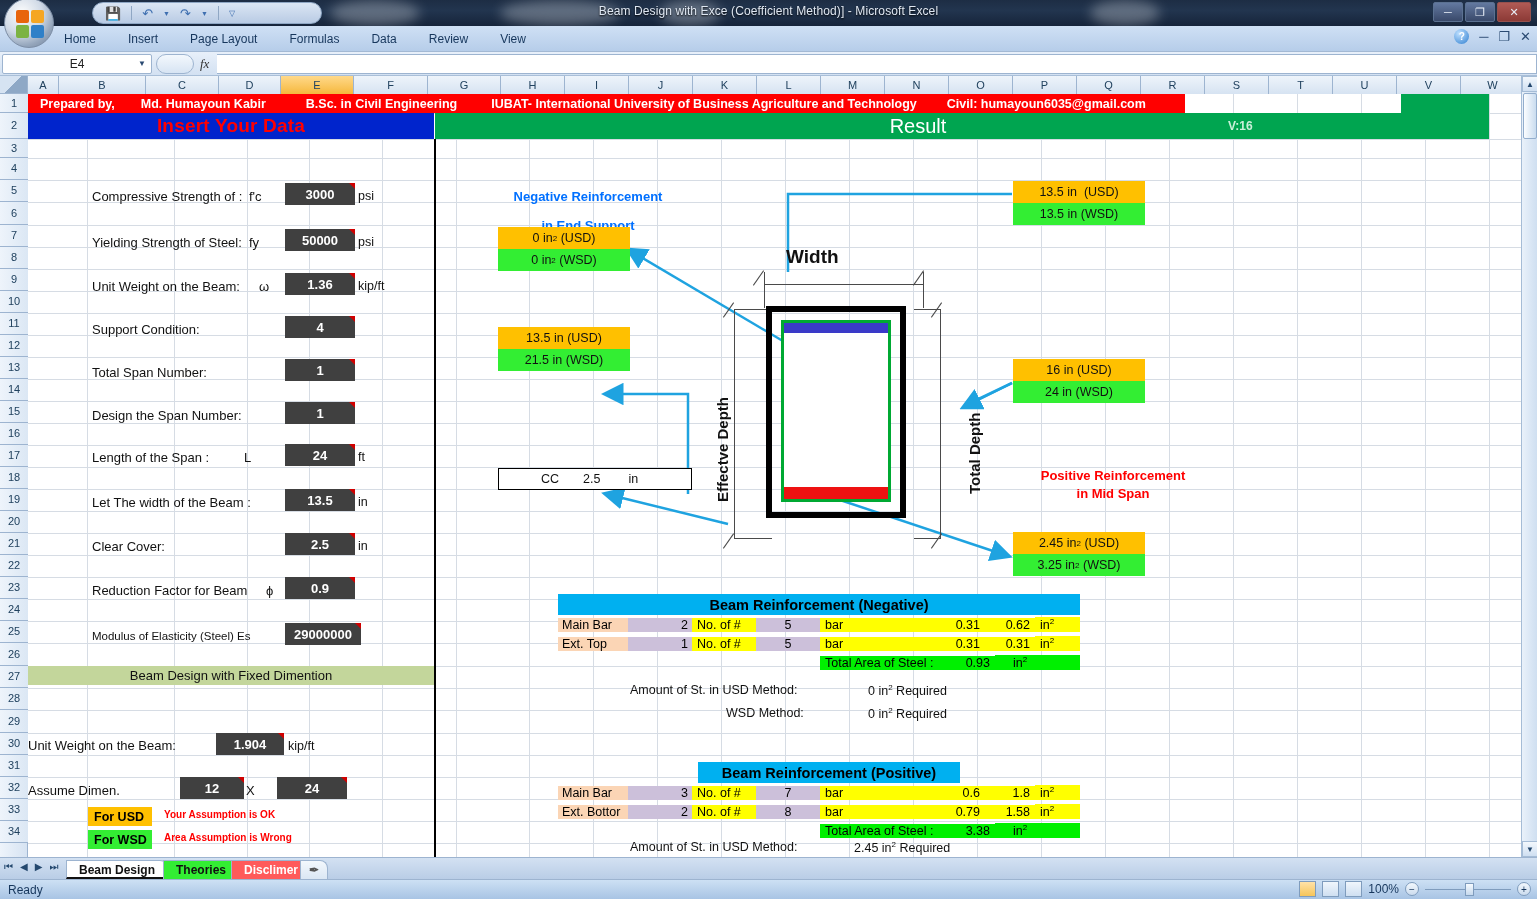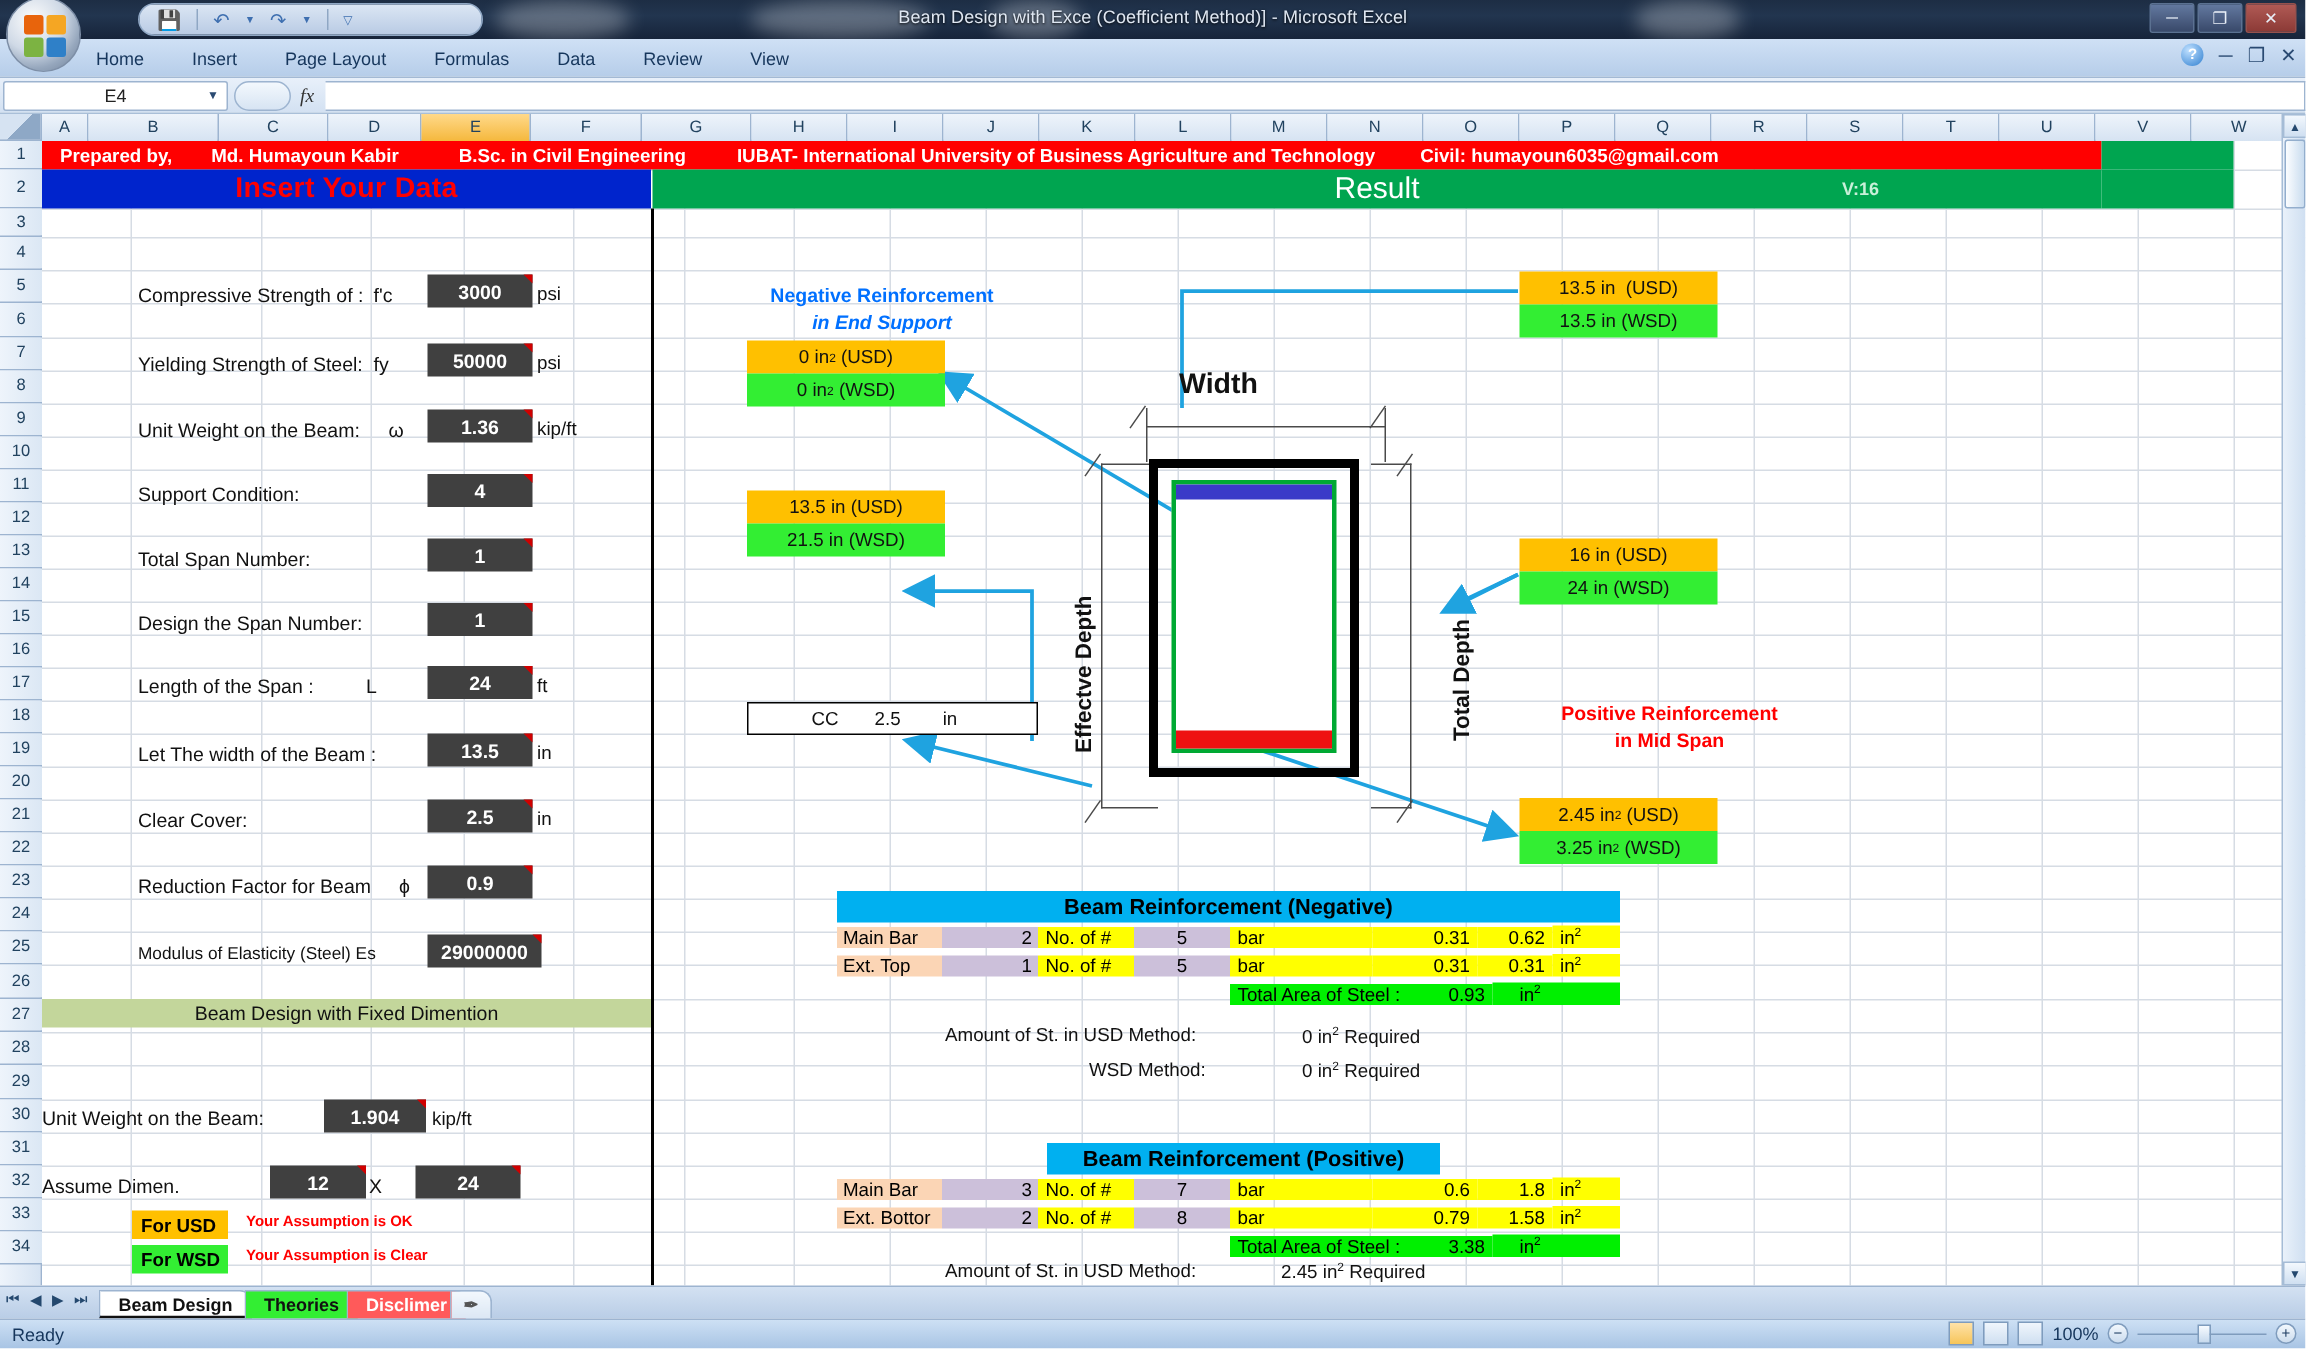--- a/index.html
+++ b/index.html
@@ -427,21 +427,21 @@
         <div class="hline" style="top:572px"></div>
       <div class="hline" style="top:594px"></div>
         <div class="hline" style="top:616px"></div>
       <div class="hline" style="top:639px"></div>
         <div class="hline" style="top:661px"></div>
       <div class="hline" style="top:683px"></div>
         <div class="hline" style="top:705px"></div>
       <div class="hline" style="top:727px"></div>
         <div class="hline" style="top:749px"></div>
 
-      <div class="banner-red" style="left:0px;top:0px;width:1373px;">
+      <div class="banner-red" style="left:0px;top:0px;width:1157px;">
         <span style="margin-left:12px;">Prepared by,</span>
         <span style="margin-left:26px;">Md. Humayoun Kabir</span>
         <span style="margin-left:40px;">B.Sc. in Civil Engineering</span>
         <span style="margin-left:34px;">IUBAT- International University of Business Agriculture and Technology</span>
         <span style="margin-left:30px;">Civil: humayoun6035@gmail.com</span>
       </div>
 
       <div class="banner-blue" style="left:0px;top:19px;width:406px;">
         <span>Insert Your Data</span>
       </div>
@@ -552,21 +552,21 @@
       </div>
 
       <div class="tag-orange" style="left:60px;top:713px;width:64px;">
         <span>For USD</span>
       </div>
       <div class="redbold" style="left:136px;top:715px;">Your Assumption is OK</div>
 
       <div class="tag-green" style="left:60px;top:736px;width:64px;">
         <span>For WSD</span>
       </div>
-      <div class="redbold" style="left:136px;top:738px;">Your Assumption is Clear</div>
+      <div class="redbold" style="left:136px;top:738px;">Area Assumption is Wrong</div>
 
       <svg class="arrows">
         <defs>
           <marker id="ah" markerWidth="9" markerHeight="9" refX="7" refY="4.5" orient="auto">
             <path d="M0,0 L9,4.5 L0,9 z" fill="#1FA3E0"></path>
           </marker>
         </defs>
 
         <polyline points="984,100 760,100 760,178" fill="none" stroke="#1FA3E0" stroke-width="2.5"></polyline>
 
@@ -577,21 +577,21 @@
         <polyline points="984,289 940,310" fill="none" stroke="#1FA3E0" stroke-width="2.5"></polyline>
         <line x1="984" y1="289" x2="936" y2="313" stroke="#1FA3E0" stroke-width="2.5" marker-end="url(#ah)" transform="translate(0,0)"></line>
 
         <line x1="700" y1="430" x2="578" y2="400" stroke="#1FA3E0" stroke-width="2.5" marker-end="url(#ah)"></line>
 
         <line x1="800" y1="402" x2="980" y2="462" stroke="#1FA3E0" stroke-width="2.5" marker-end="url(#ah)"></line>
       </svg>
 
       <div class="hdr-blue" style="left:460px;top:95px;width:200px;">
         <div>Negative Reinforcement</div>
-        <div style="margin-top:3px;font-style:italic;">in End Support</div>
+        <div style="margin-top:14px;">in End Support</div>
       </div>
       <div class="callout" style="left:470px;top:133px;">
         <div class="usd">
           <span>0</span>&nbsp;<span>in</span><sup>2</sup>&nbsp;<span>(USD)</span>
         </div>
         <div class="wsd">
           <span>0</span>&nbsp;<span>in</span><sup>2</sup>&nbsp;<span>(WSD)</span>
         </div>
       </div>
 

